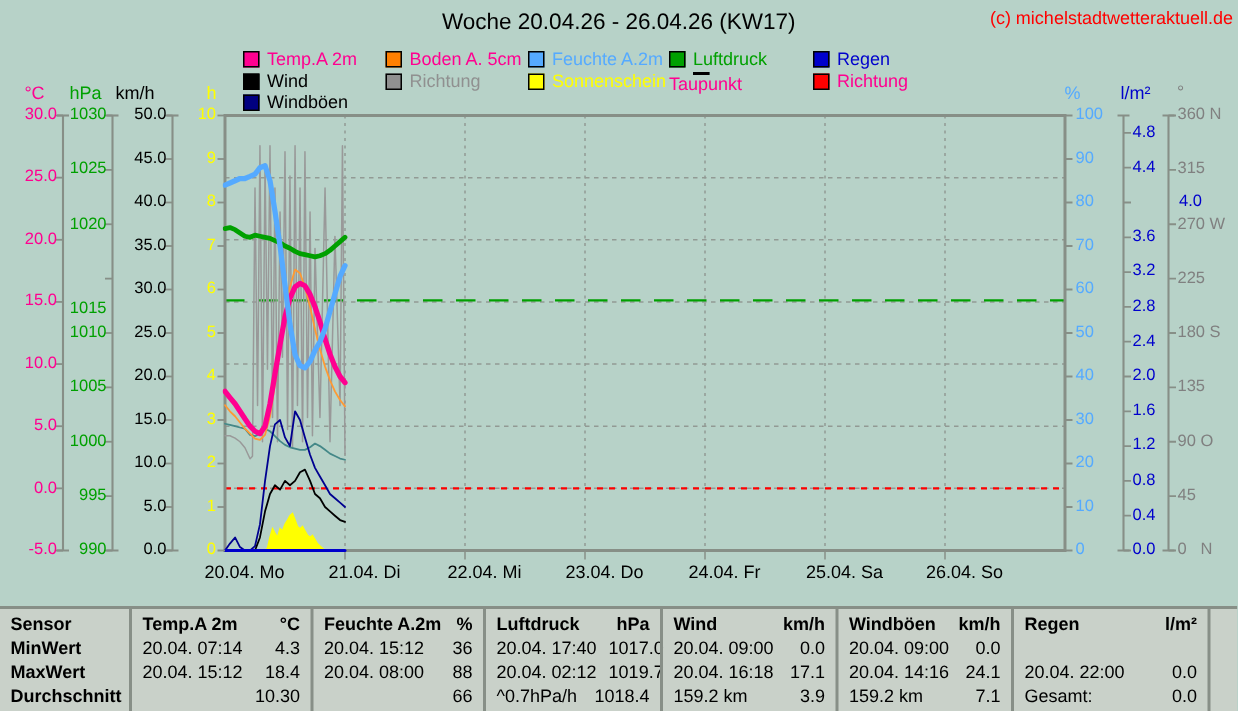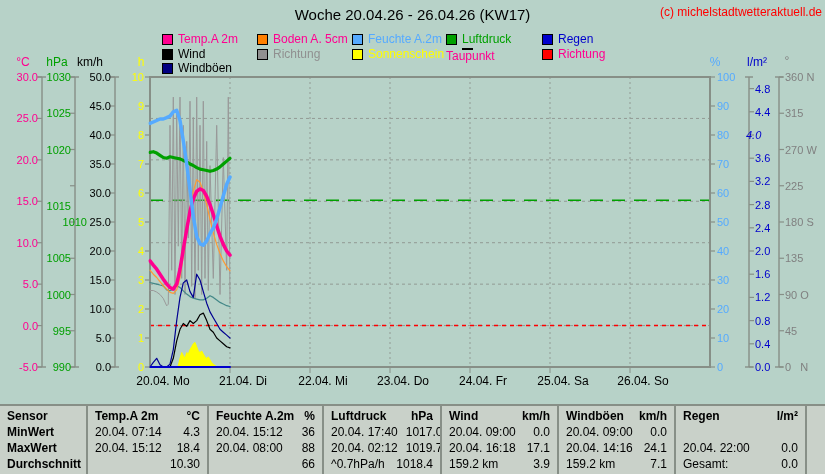--- a/index.html
+++ b/index.html
@@ -211,21 +211,21 @@
       <div class="lbl r" style="left: 38px; top: 201.286px; color: rgb(255, 0, 144);">15.0</div>
       <div class="lbl r" style="left: 38px; top: 242.714px; color: rgb(255, 0, 144);">10.0</div>
       <div class="lbl r" style="left: 38px; top: 284.143px; color: rgb(255, 0, 144);">5.0</div>
       <div class="lbl r" style="left: 38px; top: 325.571px; color: rgb(255, 0, 144);">0.0</div>
       <div class="lbl r" style="left: 38px; top: 367px; color: rgb(255, 0, 144);">-5.0</div>
       <div class="unit" style="left: 23px; top: 62px; color: rgb(255, 0, 144);">°C</div>
       <div class="lbl r" style="left: 71px; top: 77px; color: rgb(0, 160, 0);">1030</div>
       <div class="lbl r" style="left: 71px; top: 113.25px; color: rgb(0, 160, 0);">1025</div>
       <div class="lbl r" style="left: 71px; top: 149.5px; color: rgb(0, 160, 0);">1020</div>
       <div class="lbl r" style="left: 71px; top: 185.75px; color: rgb(0, 160, 0); margin-top: 20px;">1015</div>
-      <div class="lbl r" style="left: 87px; top: 222px; color: rgb(0, 160, 0); text-align: center;">1010</div>
+      <div class="lbl r" style="left: 71px; top: 222px; color: rgb(0, 160, 0); text-align: center;">1010</div>
       <div class="lbl r" style="left: 71px; top: 258.25px; color: rgb(0, 160, 0);">1005</div>
       <div class="lbl r" style="left: 71px; top: 294.5px; color: rgb(0, 160, 0);">1000</div>
       <div class="lbl r" style="left: 71px; top: 330.75px; color: rgb(0, 160, 0);">995</div>
       <div class="lbl r" style="left: 71px; top: 367px; color: rgb(0, 160, 0); text-align: center;">990</div>
       <div class="unit" style="left: 57px; top: 62px; color: rgb(0, 160, 0);">hPa</div>
       <div class="lbl r" style="left: 111px; top: 77px; color: rgb(0, 0, 0); padding-left: 38px;">50.0</div>
       <div class="lbl r" style="left: 111px; top: 106px; color: rgb(0, 0, 0);">45.0</div>
       <div class="lbl r" style="left: 111px; top: 135px; color: rgb(0, 0, 0);">40.0</div>
       <div class="lbl r" style="left: 111px; top: 164px; color: rgb(0, 0, 0);">35.0</div>
       <div class="lbl r" style="left: 111px; top: 193px; color: rgb(0, 0, 0);">30.0</div>
@@ -255,21 +255,21 @@
       <div class="lbl l" style="left: 717px; top: 193px; color: rgb(85, 170, 255);">60</div>
       <div class="lbl l" style="left: 717px; top: 222px; color: rgb(85, 170, 255);">50</div>
       <div class="lbl l" style="left: 717px; top: 251px; color: rgb(85, 170, 255);">40</div>
       <div class="lbl l" style="left: 717px; top: 280px; color: rgb(85, 170, 255);">30</div>
       <div class="lbl l" style="left: 717px; top: 309px; color: rgb(85, 170, 255);">20</div>
       <div class="lbl l" style="left: 717px; top: 338px; color: rgb(85, 170, 255);">10</div>
       <div class="lbl l" style="left: 717px; top: 367px; color: rgb(85, 170, 255);">0</div>
       <div class="unit" style="left: 715px; top: 62px; color: rgb(85, 170, 255);">%</div>
       <div class="lbl l" style="left: 755px; top: 88.6px; color: rgb(0, 0, 204);">4.8</div>
       <div class="lbl l" style="left: 755px; top: 111.8px; color: rgb(0, 0, 204);">4.4</div>
-      <div class="lbl l" style="left: 746px; top: 135px; color: rgb(0, 0, 204); font-style: italic;">4.0</div>
+      <div class="lbl l" style="left: 786px; top: 135px; color: rgb(0, 0, 204);">4.0</div>
       <div class="lbl l" style="left: 755px; top: 158.2px; color: rgb(0, 0, 204);">3.6</div>
       <div class="lbl l" style="left: 755px; top: 181.4px; color: rgb(0, 0, 204);">3.2</div>
       <div class="lbl l" style="left: 755px; top: 204.6px; color: rgb(0, 0, 204);">2.8</div>
       <div class="lbl l" style="left: 755px; top: 227.8px; color: rgb(0, 0, 204);">2.4</div>
       <div class="lbl l" style="left: 755px; top: 251px; color: rgb(0, 0, 204);">2.0</div>
       <div class="lbl l" style="left: 755px; top: 274.2px; color: rgb(0, 0, 204);">1.6</div>
       <div class="lbl l" style="left: 755px; top: 297.4px; color: rgb(0, 0, 204);">1.2</div>
       <div class="lbl l" style="left: 755px; top: 320.6px; color: rgb(0, 0, 204);">0.8</div>
       <div class="lbl l" style="left: 755px; top: 343.8px; color: rgb(0, 0, 204);">0.4</div>
       <div class="lbl l" style="left: 755px; top: 367px; color: rgb(0, 0, 204);">0.0</div>

